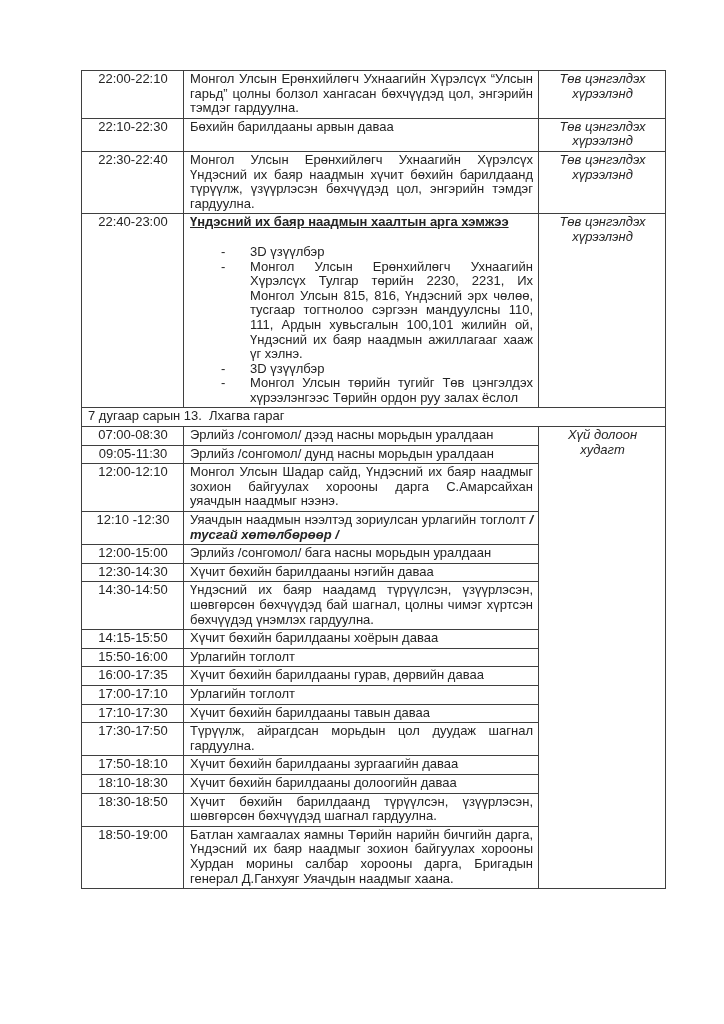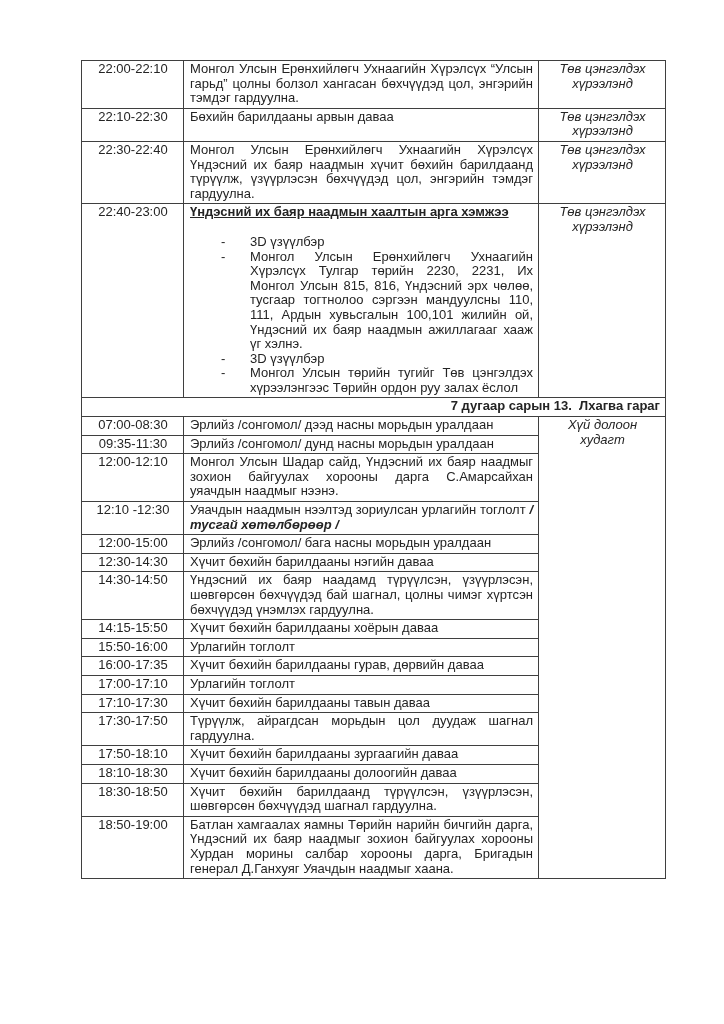--- a/index.html
+++ b/index.html
@@ -9,21 +9,21 @@
     font-family: "Liberation Sans", "DejaVu Sans", sans-serif;
     overflow: hidden;
   }
   .page {
     position: relative;
     width: 724px; height: 1024px;
     background: #ffffff;
   }
   table.schedule {
     position: absolute;
-    left: 81px; top: 60px;
+    left: 81px; top: 70px;
     width: 584px;
     border-collapse: collapse;
     table-layout: fixed;
     color: #242424;
     font-size: 13px;
     line-height: 14.6px;
   }
   table.schedule td {
     border: 1.4px solid #3f3f3f;
     vertical-align: top;
@@ -38,22 +38,22 @@
   td.act-cell { text-align: justify; margin-left: 44px; }
   td.loc-cell {
     text-align: center;
     font-style: italic;
     padding: 1px 3px 2px 3px;
     margin-left: 24px;
   }
   td.loc-middle { vertical-align: middle; }
   td.time-middle { vertical-align: middle; }
   td.day-header {
-    font-weight: bold;
-    text-align: right;
+    font-weight: normal;
+    text-align: left;
     padding: 16px 4px 12px 4px;
   }
   .act-title { font-weight: bold; text-align: left; text-decoration: underline; }
   .bullet-list { margin-top: 15px; }
   .bullet-item {
     position: relative;
     padding-left: 60px;
     text-align: justify;
   }
   .bullet-item .dash {
@@ -104,21 +104,21 @@
         </tr>
         <tr>
           <td class="day-header" colspan="3">7 дугаар сарын 13.&nbsp; Лхагва гараг</td>
         </tr>
         <tr>
           <td class="time-cell">07:00-08:30</td>
           <td class="act-cell"><span>Эрлийз /сонгомол/ дээд насны морьдын уралдаан</span></td>
           <td class="loc-cell loc-middle" rowspan="17">Хүй долоон худагт</td>
         </tr>
         <tr>
-          <td class="time-cell">09:35-11:30</td>
+          <td class="time-cell">09:05-11:30</td>
           <td class="act-cell"><span>Эрлийз /сонгомол/ дунд насны морьдын уралдаан</span></td>
         </tr>
         <tr>
           <td class="time-cell">12:00-12:10</td>
           <td class="act-cell"><span>Монгол Улсын Шадар сайд, Үндэсний их баяр наадмыг зохион байгуулах хорооны дарга С.Амарсайхан уяачдын наадмыг нээнэ.</span></td>
         </tr>
         <tr>
           <td class="time-cell">12:10 -12:30</td>
           <td class="act-cell"><span>Уяачдын наадмын нээлтэд зориулсан урлагийн тоглолт </span><span class="prog-note">/ тусгай хөтөлбөрөөр /</span></td>
         </tr>

